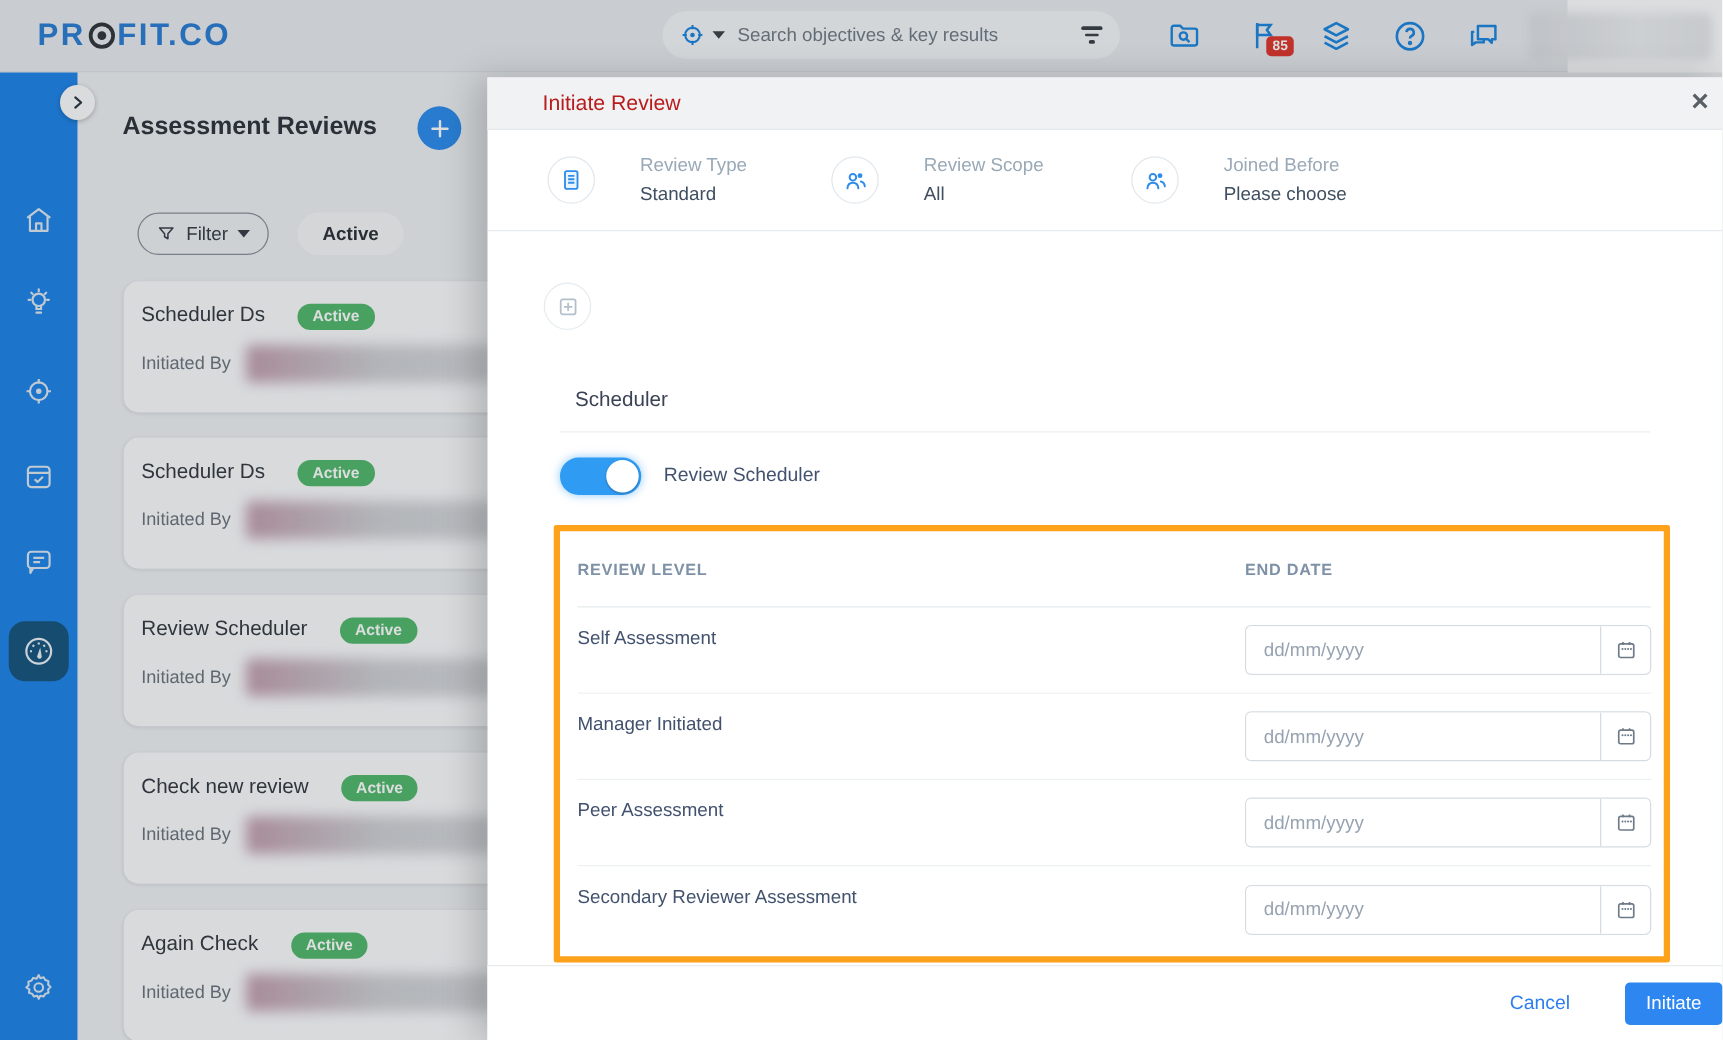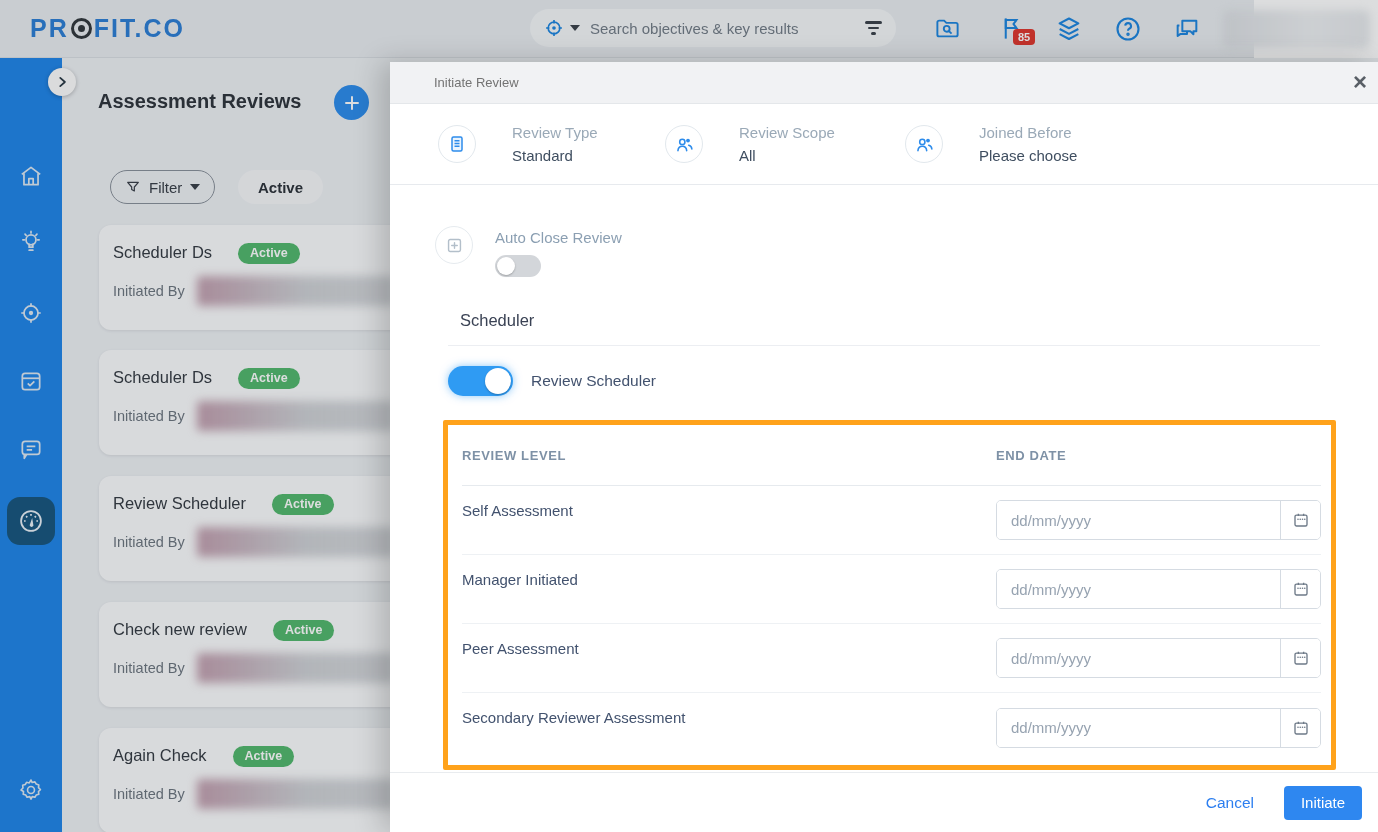--- a/index.html
+++ b/index.html
@@ -67,21 +67,21 @@
     filter:blur(5px); }
 
   
   .dim { position:absolute; inset:0; background:rgba(10,14,20,.14); z-index:10; }
 
   
   .modal { position:absolute; left:390px; top:62px; width:988px; height:770px; background:#fff;
     z-index:20; box-shadow:-10px 0 26px rgba(0,0,0,.18); }
   .modal-header { position:absolute; left:0; top:0; right:0; height:42px; background:#f1f2f4;
     border-bottom:1px solid #e4e7ea; display:flex; align-items:center; padding-left:44px; }
-  .modal-title { font-size:13px; color:#737373; }
+  .modal-title { font-size:17px; color:#b91c1c; }
   .modal-close { position:absolute; right:-5px; top:6px; font-size:24px; font-weight:bold; color:#595f66;
     cursor:pointer; width:30px; text-align:left; }
   .steps { position:absolute; left:0; top:42px; right:0; height:81px; border-bottom:1px solid #e7eaee;
     display:flex; align-items:center; }
   .step { position:absolute; display:flex; align-items:center; gap:36px; }
   .st-1{left:48px;} .st-2{left:275px;} .st-3{left:515px;}
   .step-circle { width:38px; height:38px; border:1px solid #e2e8ed; border-radius:50%;
     display:flex; align-items:center; justify-content:center; background:#fff; }
   .step-label { font-size:15px; color:#9aa9b7; margin-bottom:6px; }
   .step-value { font-size:15px; color:#3f4e60; }
@@ -111,21 +111,21 @@
   .row-label { flex:1; font-size:15px; color:#42526e; align-self:flex-start; margin-top:16px; }
   .date-group { width:325px; height:40px; border:1px solid #d5dbe2; border-radius:5px;
     display:flex; background:#fff; overflow:hidden; }
   .date-input { flex:1; border:none; outline:none; padding:0 14px; font-size:15px; color:#42526e;
     font-family:"Liberation Sans",sans-serif; min-width:0; }
   .date-input::placeholder { color:#97a3b1; }
   .cal-btn { width:40px; border-left:1px solid #d5dbe2; display:flex; align-items:center;
     justify-content:center; cursor:pointer; background:#fff; }
 
   .modal-footer { position:absolute; left:0; right:0; top:710px; bottom:0; border-top:1px solid #e9ecef;
-    display:flex; align-items:center; justify-content:flex-end; gap:30px; padding-right:16px; background:#fff; }
+    display:flex; align-items:center; justify-content:flex-end; gap:44px; padding-right:0; background:#fff; }
   .cancel-link { font-size:15.5px; color:#2d7ff0; cursor:pointer; }
   .initiate-btn { min-width:78px; height:34px; background:#2e87f0; color:#fff; border:none; border-radius:4px;
     font-size:15px; font-family:"Liberation Sans",sans-serif; cursor:pointer; padding:0 14px; }
 </style>
 </head>
 <body>
 
 <div class="topbar">
   <div class="logo">
     <span>PR</span>
@@ -365,24 +365,20 @@
       </div>
     </div>
   </div>
 
   <div class="autoclose">
     <div class="step-circle" style="border-color:#e6ebef">
       <svg width="19" height="19" viewBox="0 0 24 24" fill="none" stroke="#b3bfca" stroke-width="1.8" stroke-linecap="round">
         <rect x="4.5" y="4.5" width="15" height="15" rx="2"></rect>
           <path d="M12 8.5v7M8.5 12h7"></path>
       </svg>
-    </div>
-    <div>
-      <div class="ac-label">Auto Close Review</div>
-      <div class="toggle-off"></div>
     </div>
   </div>
 
   <div class="section-title">Scheduler</div>
   <div class="section-divider"></div>
 
   <div class="sched-toggle-row">
     <div class="toggle-on"></div>
     <span class="sched-toggle-label">Review Scheduler</span>
   </div>

